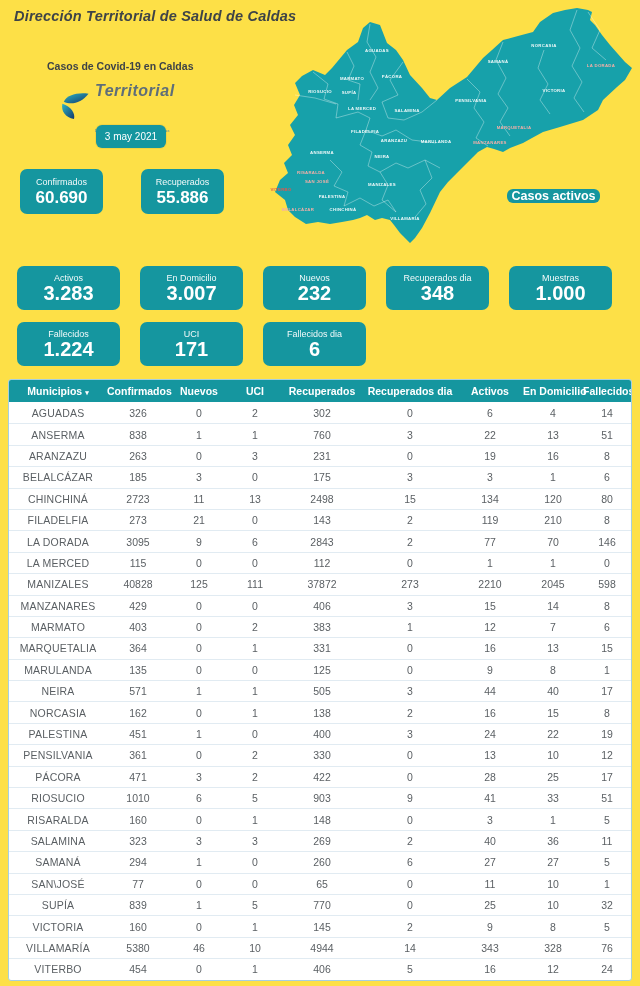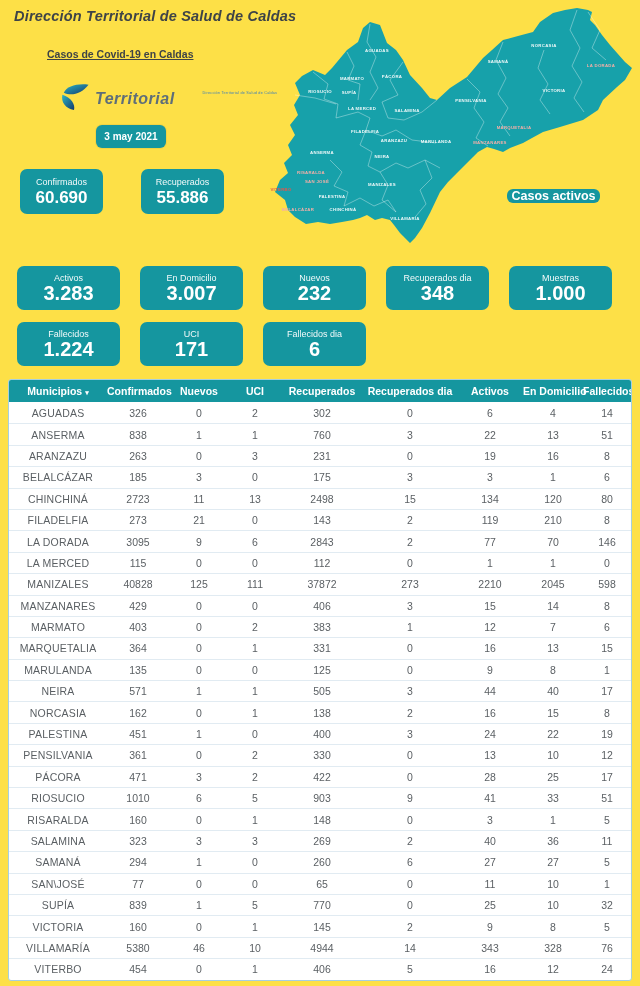--- a/index.html
+++ b/index.html
@@ -1,28 +1,28 @@
 <!DOCTYPE html>
 <html><head>
 <meta charset="utf-8">
 <style>
   * { margin:0; padding:0; box-sizing:border-box; }
   html,body { background:#ffffff; }
   body { font-family:"Liberation Sans", sans-serif; }
   .page { position:relative; width:640px; height:986px; background:#fde047; overflow:hidden; }
 
   .page-title { position:absolute; left:14px; top:8px; font-size:14.5px; font-weight:bold; font-style:italic; color:#3e4347; letter-spacing:.2px; }
-  .page-subtitle { position:absolute; left:47px; top:48px; font-size:10.5px; font-weight:bold; color:#3e4347;text-decoration:underline; }
+  .page-subtitle { position:absolute; left:47px; top:60px; font-size:10.5px; font-weight:bold; color:#3e4347; }
 
   .logo { position:absolute; left:58px; top:82px; display:flex; align-items:center; gap:5px; }
-  .logo-text { display:flex; flex-direction:row;gap:28px; }
+  .logo-text { display:flex; flex-direction:column;gap:28px; }
   .logo-name { font-size:16px; font-style:italic; font-weight:600; color:#5e6e79; letter-spacing:.5px; }
   .logo-tagline { font-size:3.8px; color:#3f7fb8; margin-top:1px; letter-spacing:.2px; }
 
-  .date-badge { position:absolute; left:96px; top:125px; width:70px; height:23px; background:var(--teal); border-radius:6px; color:#fff; font-size:10px; font-weight:bold; display:flex; align-items:center; justify-content:center; box-shadow:0 0 0 1px rgba(0,0,0,.05); }
+  .date-badge { position:absolute; left:96px; top:125px; width:70px; height:23px; background:var(--teal); border-radius:6px; color:#fff; font-size:10px; font-weight:normal; display:flex; align-items:center; justify-content:center; box-shadow:0 0 0 1px rgba(0,0,0,.05); }
 
   .card { background:var(--teal); border-radius:7px; color:#fff; display:flex; flex-direction:column; align-items:center; justify-content:center; text-align:center; }
   .card-label { font-size:9px; line-height:11px; opacity:.95; }
   .card-value { font-size:17px; font-weight:bold; line-height:19px; }
   .big-card { position:absolute; top:169px; width:83px; height:45px; }
   .big-card.c0 { left:20px; }
   .big-card.c1 { left:141px; }
 
   .stat-cards { position:absolute; left:17px; top:266px; width:615px; display:flex; flex-wrap:wrap; gap:12px 20px; }
   .small-card { width:103px; height:44px; }

